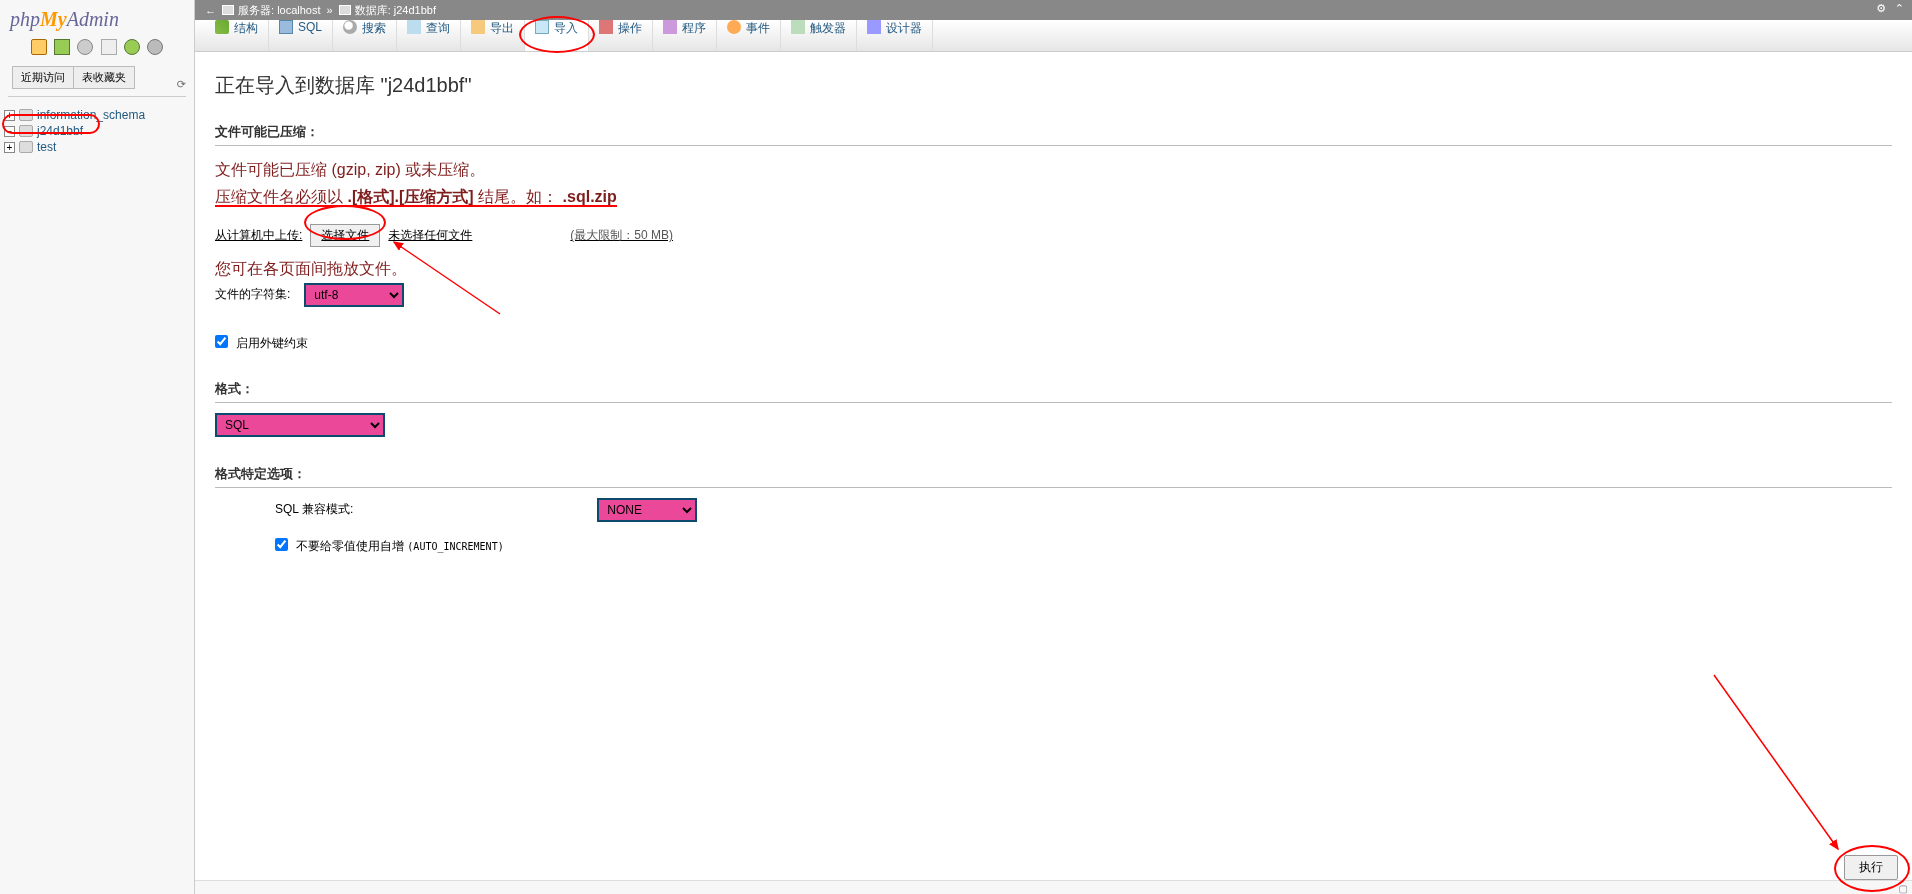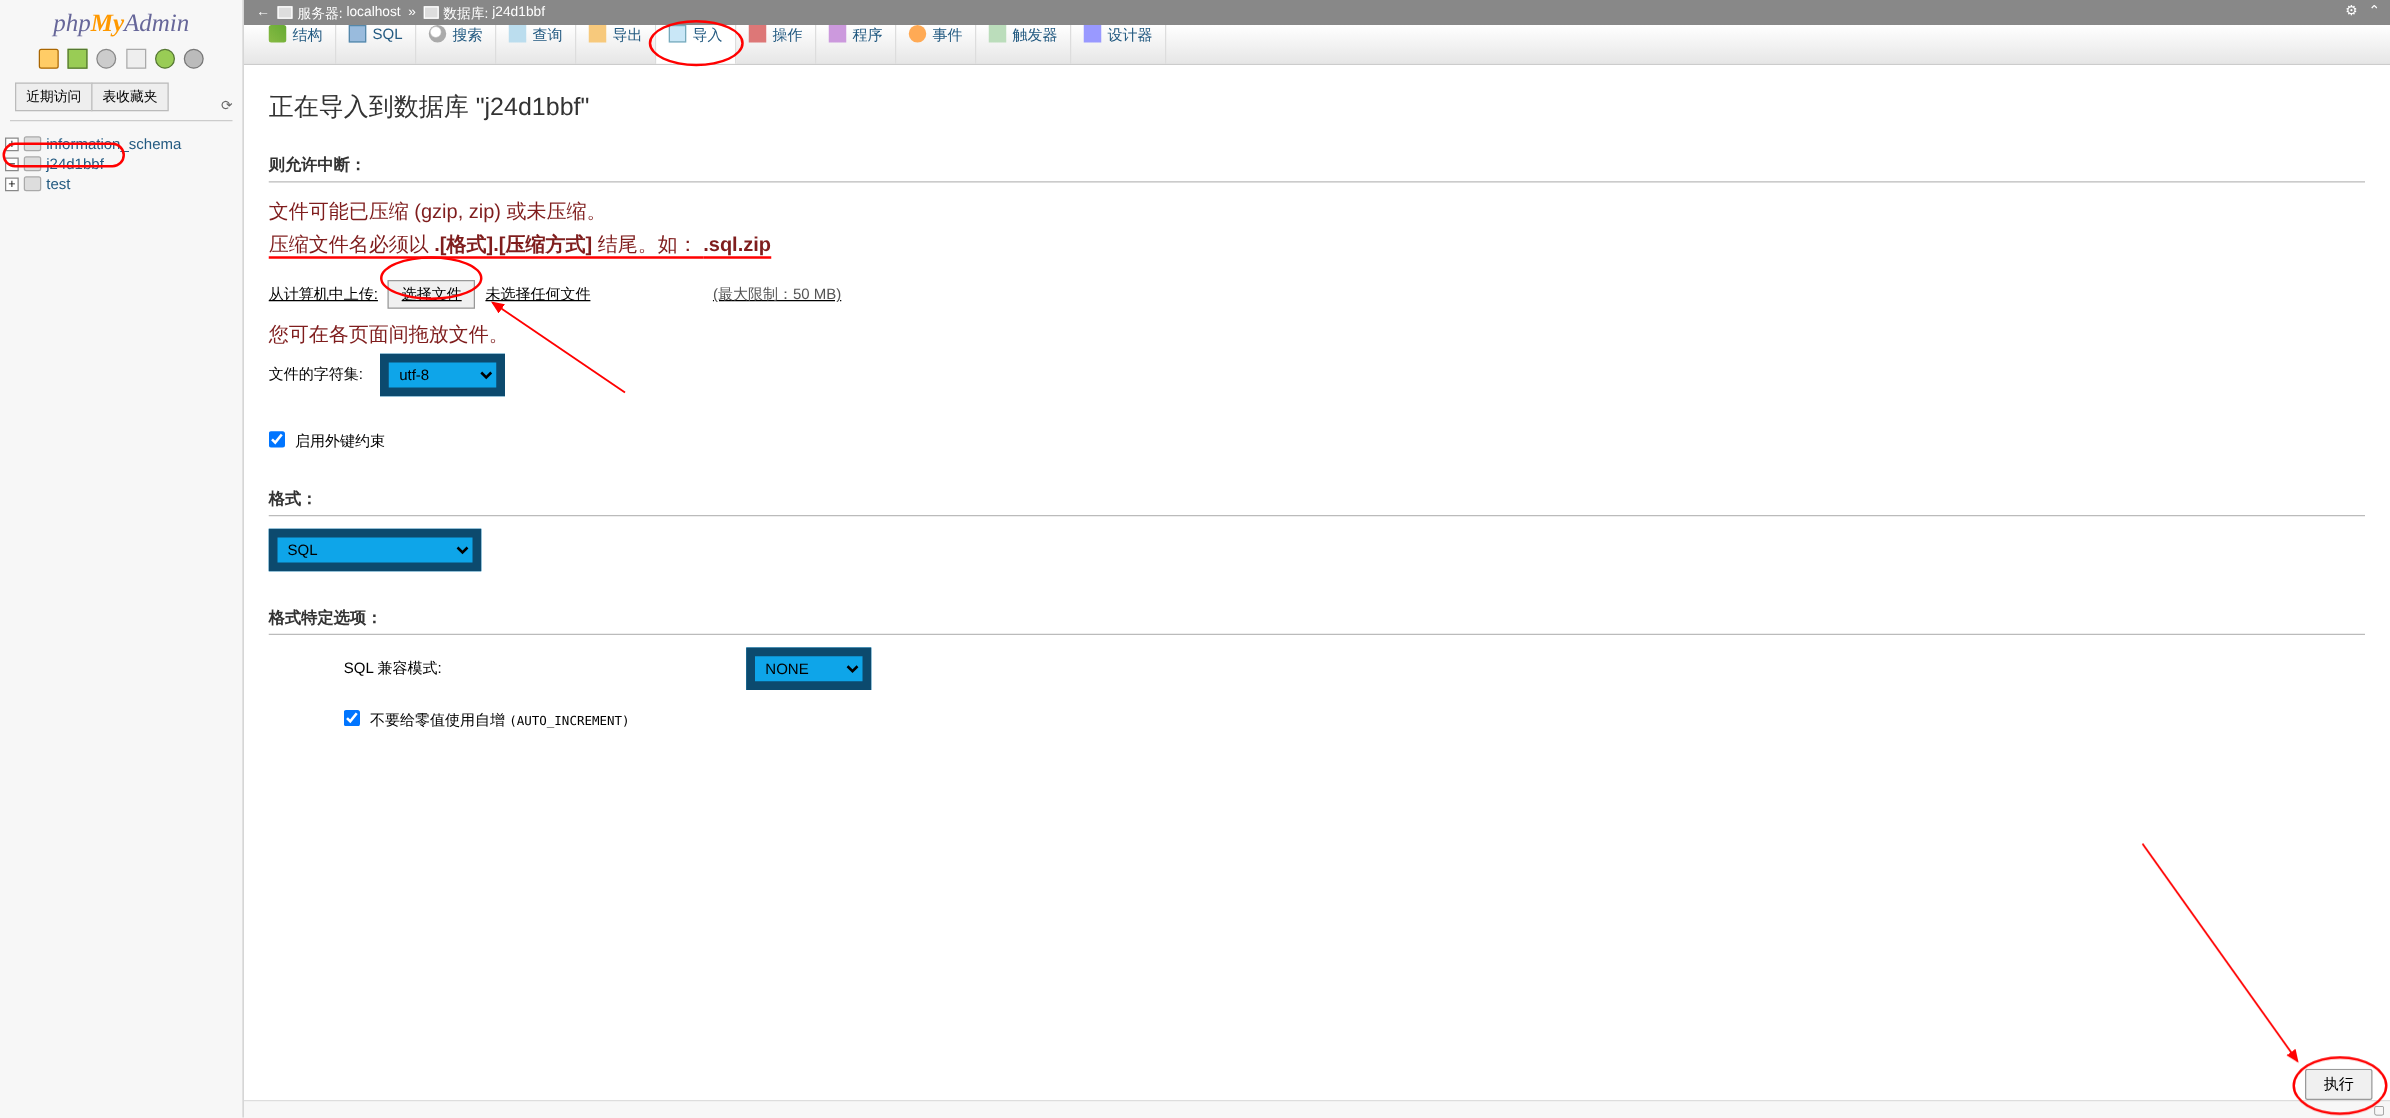--- a/index.html
+++ b/index.html
@@ -1,20 +1,20 @@
 <!DOCTYPE html>
 <html><head>
   <meta charset="utf-8">
   <style>
     * { box-sizing: border-box; margin: 0; padding: 0; }
     body { font-family: Arial, "Microsoft YaHei", sans-serif; font-size: 12px; background: #fff; }
     
     
     .sidebar { position: fixed; left: 0; top: 0; width: 195px; height: 100%; background: #f7f7f7; border-right: 1px solid #ccc; }
-    .logo { padding: 8px 10px 4px; text-align: center; }
+    .logo { padding: 8px 10px 4px; text-align: left; }
     .logo-text { font-family: Georgia, serif; font-size: 20px; font-style: italic; }
     .logo-php { color: #666699; }
     .logo-my { color: #ff9900; font-weight: bold; }
     .logo-admin { color: #666699; }
     .sidebar-icons { text-align: center; padding: 4px 0; }
     .sidebar-icons span { display: inline-block; width: 16px; height: 16px; margin: 0 2px; }
     .sidebar-tabs { display: flex; padding: 4px 12px 0; }
     .sidebar-tab { border: 1px solid #bbb; background: #eee; padding: 3px 8px; font-size: 11px; margin-right: -1px; cursor: pointer; }
     .tree-refresh { position: absolute; right: 8px; top: 78px; font-size: 11px; color: #666; }
     .db-tree { padding: 4px 0 0; }
@@ -50,21 +50,21 @@
     
     .content { margin-left: 195px; margin-top: 52px; padding: 20px 20px 60px; }
     h2 { font-size: 20px; font-weight: normal; margin-bottom: 24px; color: #333; }
     .section-title { font-size: 13px; font-weight: bold; color: #333; border-bottom: 1px solid #bbb; padding-bottom: 4px; margin-bottom: 10px; }
     .fieldset { margin-bottom: 28px; }
     .desc { font-size: 16px; color: #7f1d1d; line-height: 1.7; }
     .file-row { margin: 14px 0 8px; display: flex; align-items: center; gap: 8px; text-decoration: underline; }
     .file-btn { border: 1px solid #999; background: #f0f0f0; padding: 2px 10px; font-size: 12px; cursor: pointer; }
     .max-limit { display: inline-block; margin-left: 90px; color: #555; }
     .charset-row { margin-top: 0; display: flex; align-items: center; gap: 14px; }
-    select { border: 7px solid #0c4a6e; padding: 2px 4px; font-size: 12px; min-width: 100px; background: #0ea5e9; }
+    select { border: 2px solid #0c4a6e; padding: 2px 4px; font-size: 12px; min-width: 100px; background: #ec4899; }
     .checkbox-row { display: flex; align-items: flex-start; gap: 8px; margin-bottom: 12px; }
     .checkbox-row label { flex: 1; }
     .italic-note { font-style: italic; color: #666; }
     .skip-row { display: flex; align-items: center; gap: 14px; }
     input[type=text].small { width: 40px; border: 1px solid #aaa; padding: 2px 4px; text-align: left; }
     .format-sel { width: 170px; }
     .sql-opts { padding-left: 60px; }
     .opt-row { display: flex; align-items: center; gap: 24px; margin-bottom: 16px; }
     .opt-row select { width: 100px; }
     .small-label { font-family: monospace; font-size: 10px; }
@@ -177,21 +177,21 @@
     <div class="tab">
       <span class="tab-icon ico-design"></span>
       <span>设计器</span>
     </div>
   </div>
 
 <div class="content">
   <h2>正在导入到数据库 "j24d1bbf"</h2>
 
   <div class="fieldset">
-    <div class="section-title">则允许中断：</div>
+    <div class="section-title">文件可能已压缩：</div>
     <div class="desc">文件可能已压缩 (gzip, zip) 或未压缩。</div>
     <div class="desc">
       <span class="underline-annot">
         <span>压缩文件名必须以 </span><b>.[格式].[压缩方式]</b><span> 结尾。如：</span>
       </span>
       <b class="underline-annot">.sql.zip</b>
     </div>
     <div class="file-row">
       <span>从计算机中上传:</span>
       <button class="file-btn">选择文件</button>

